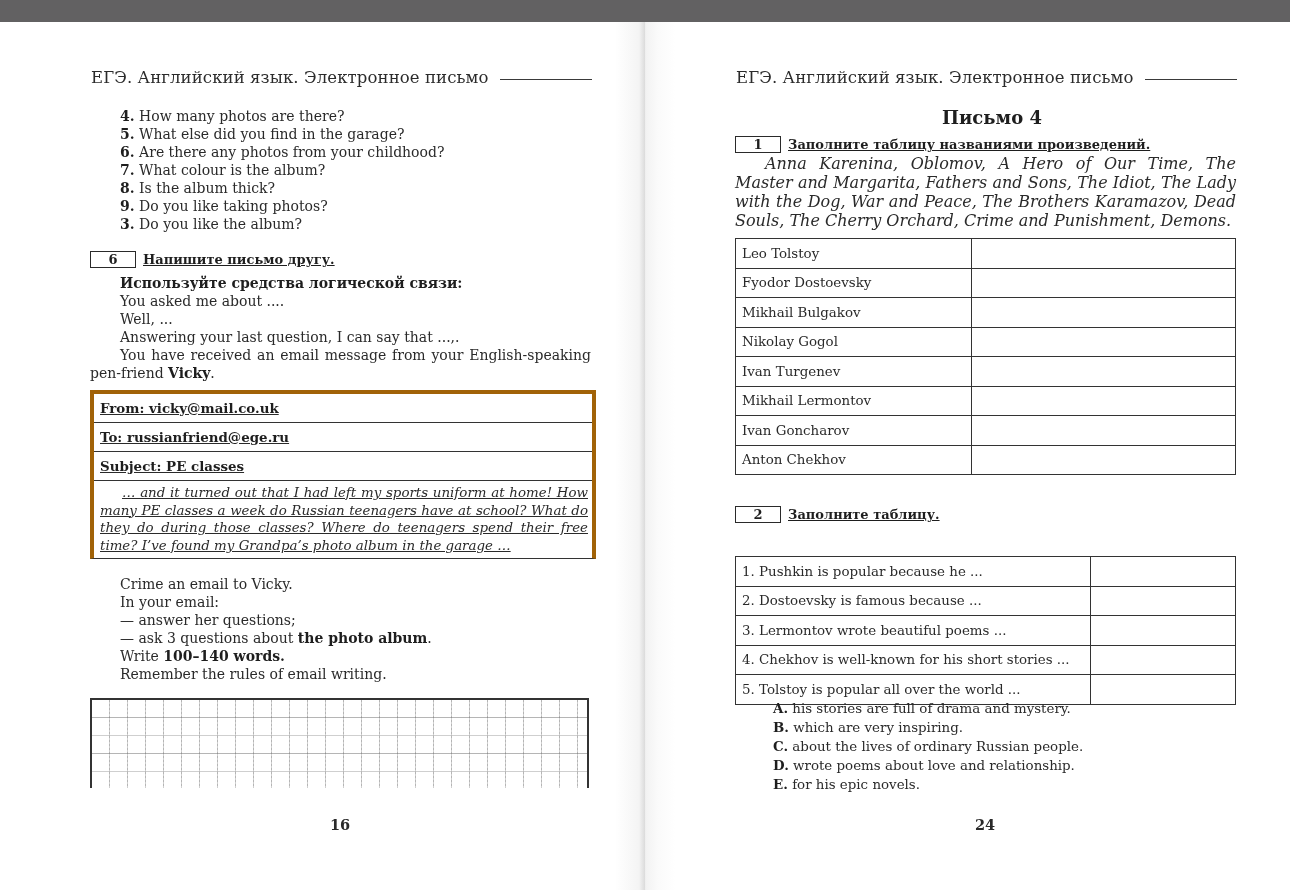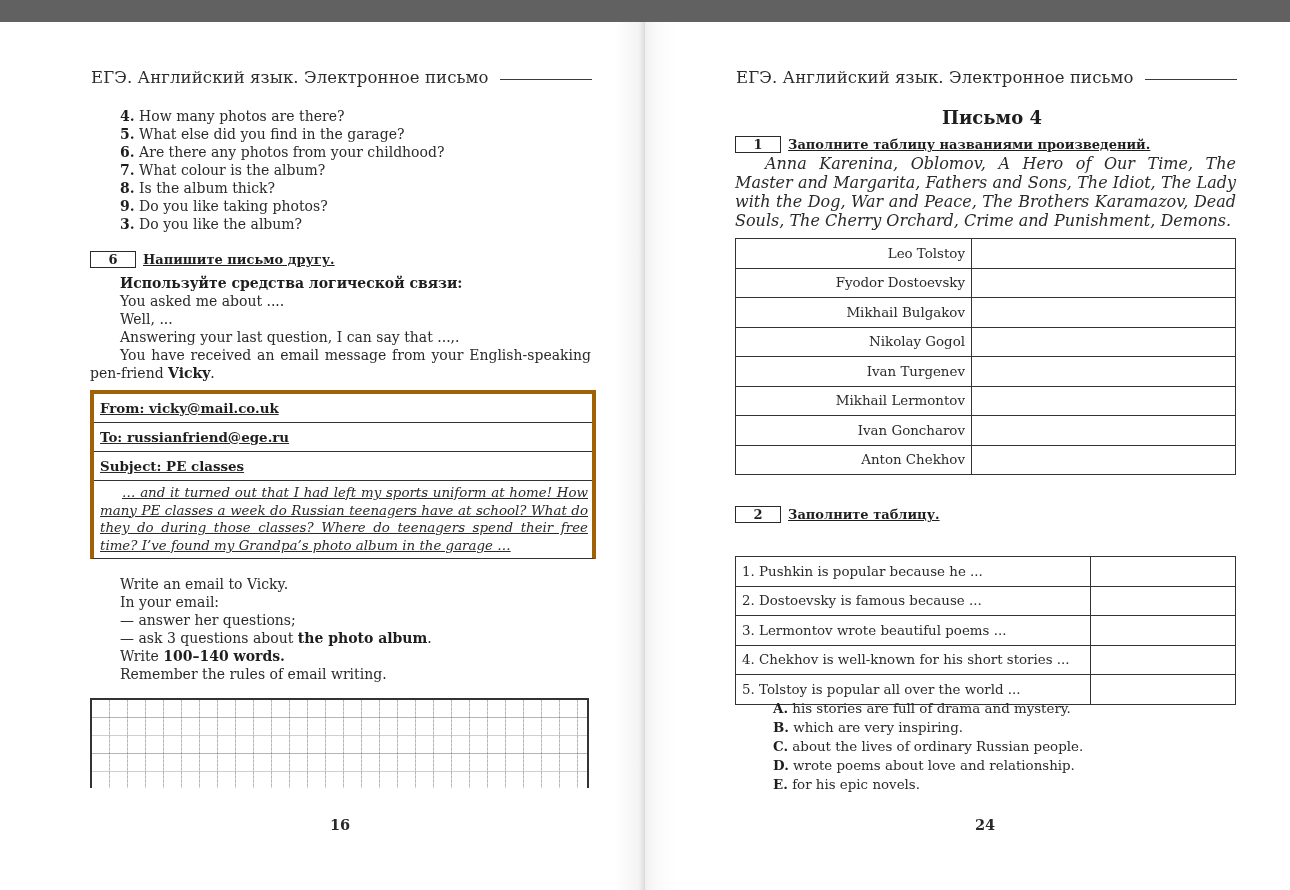--- a/index.html
+++ b/index.html
@@ -93,21 +93,21 @@
     position: absolute; left: 90px; top: 148px; width: 501px;
     font-style: italic; font-size: 16px; line-height: 19px; text-align: justify;
   }
 
   table.grid-table {
     position: absolute; border-collapse: collapse; font-size: 13.4px; color: #2a2a2a;
   }
   table.grid-table td {
     border: 1px solid #333; padding: 0 6px; height: 29.5px; box-sizing: border-box;
   }
-  .authors-table { left: 90px; top: 232px; width: 501px; text-align: right; }
+  .authors-table { left: 90px; top: 232px; width: 501px; }
   .authors-table td.name { width: 236px; }
   .match-table { left: 90px; top: 526px; width: 501px; margin-top: 24px; }
   .match-table td.stmt { width: 355px; }
 
   .options { position: absolute; left: 120px; top: 693px; font-size: 13.4px; line-height: 19px; margin-left: 8px; }
   .options div { white-space: nowrap; }
 </style>
 </head>
 <body>
 
@@ -143,21 +143,21 @@
   </div>
 
   <div class="email-box">
     <div class="email-row">From: vicky@mail.co.uk</div>
     <div class="email-row">To: russianfriend@ege.ru</div>
     <div class="email-row">Subject: PE classes</div>
     <div class="email-body" style="text-indent:22px;">… and it turned out that I had left my sports uniform at home! How many PE classes a week do Russian teenagers have at school? What do they do during those classes? Where do teenagers spend their free time? I’ve found my Grandpa’s photo album in the garage …</div>
   </div>
 
   <div class="block body-text" style="left:120px; top:569px;">
-    <div>Write an email to Vicky.</div>
+    <div>Crime an email to Vicky.</div>
     <div>In your email:</div>
     <div>— answer her questions;</div>
     <div><span>— ask 3 questions about </span><b>the photo album</b><span>.</span></div>
     <div><span>Write </span><b>100–140 words.</b></div>
     <div>Remember the rules of email writing.</div>
   </div>
 
   <div class="grid-box"></div>
 
   <div class="page-number">16</div>

